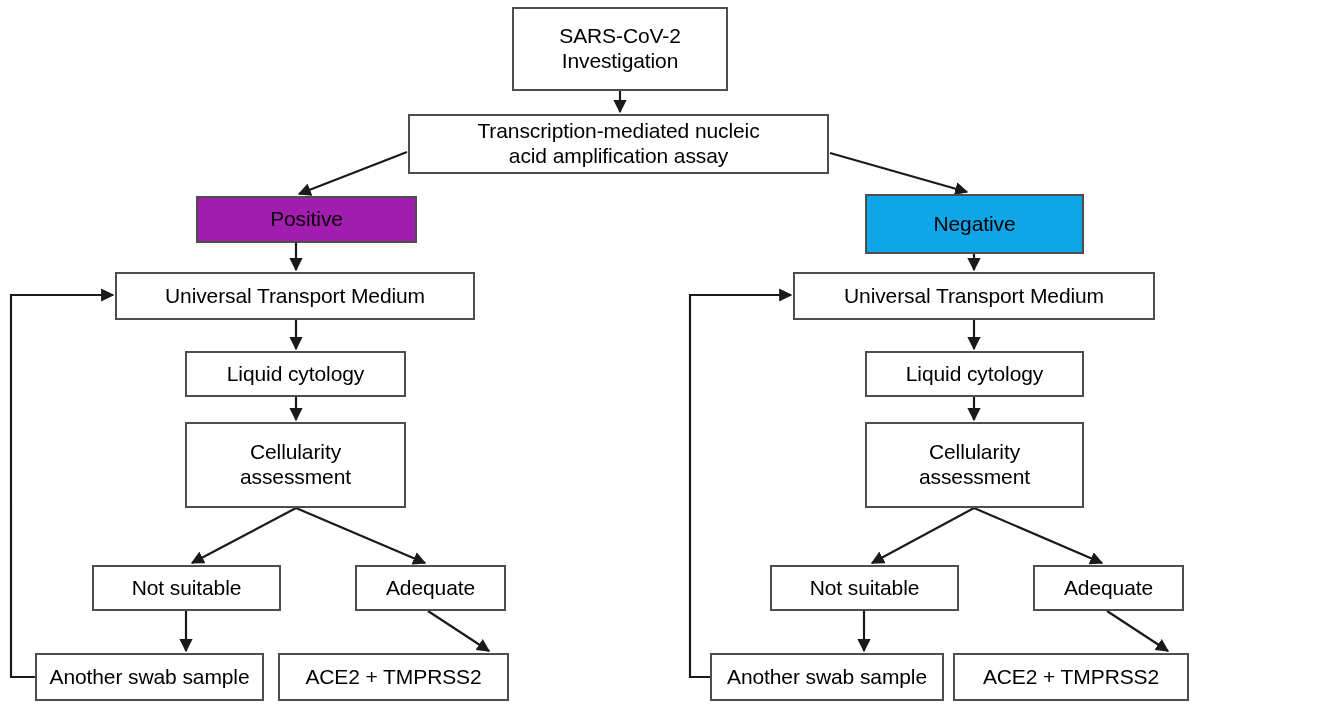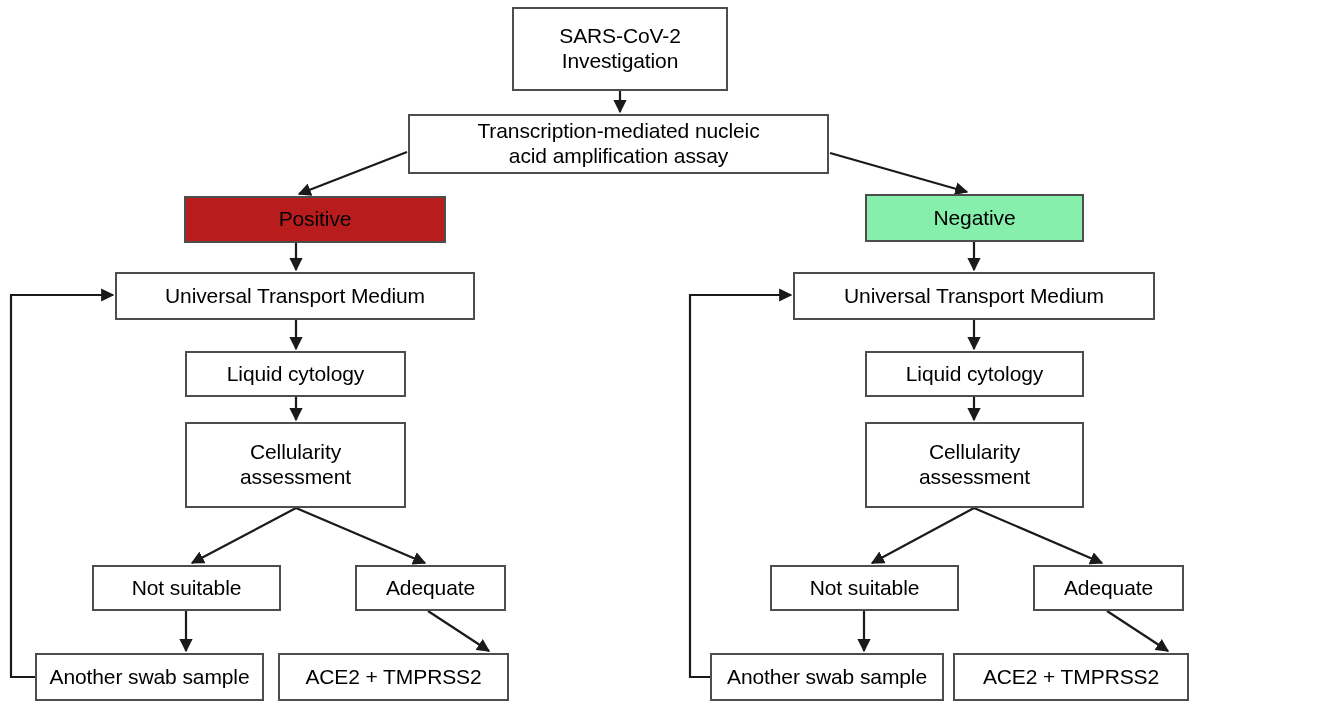--- a/index.html
+++ b/index.html
@@ -83,31 +83,31 @@
       <path d="M 710 677 L 690 677 L 690 295 L 791 295"></path>
     </g>
   </svg>
 
   <div class="node" style="left: 512px; top: 7px; width: 216px; height: 84px; border-color: rgb(77, 77, 77); background: rgb(255, 255, 255); color: rgb(0, 0, 0);">SARS-CoV-2
 Investigation</div>
 
   <div class="node" style="left: 408px; top: 114px; width: 421px; height: 60px; border-color: rgb(77, 77, 77); background: rgb(255, 255, 255); color: rgb(0, 0, 0);">Transcription-mediated nucleic
 acid amplification assay</div>
 
-  <div class="node" style="left: 184px; top: 196px; width: 262px; height: 47px; border-color: rgb(77, 77, 77); background: #b91c1c; color: rgb(0, 0, 0);">Positive</div>
+  <div class="node" style="left: 196px; top: 196px; width: 221px; height: 47px; border-color: rgb(77, 77, 77); background: #a21caf; color: rgb(0, 0, 0);">Positive</div>
   <div class="node" style="left: 115px; top: 272px; width: 360px; height: 48px; border-color: rgb(77, 77, 77); background: rgb(255, 255, 255); color: rgb(0, 0, 0);">Universal Transport Medium</div>
   <div class="node" style="left: 185px; top: 351px; width: 221px; height: 46px; border-color: rgb(77, 77, 77); background: rgb(255, 255, 255); color: rgb(0, 0, 0);">Liquid cytology</div>
   <div class="node" style="left: 185px; top: 422px; width: 221px; height: 86px; border-color: rgb(77, 77, 77); background: rgb(255, 255, 255); color: rgb(0, 0, 0);">Cellularity
 assessment</div>
   <div class="node" style="left: 92px; top: 565px; width: 189px; height: 46px; border-color: rgb(77, 77, 77); background: rgb(255, 255, 255); color: rgb(0, 0, 0);">Not suitable</div>
   <div class="node" style="left: 355px; top: 565px; width: 151px; height: 46px; border-color: rgb(77, 77, 77); background: rgb(255, 255, 255); color: rgb(0, 0, 0);">Adequate</div>
   <div class="node" style="left: 35px; top: 653px; width: 229px; height: 48px; border-color: rgb(77, 77, 77); background: rgb(255, 255, 255); color: rgb(0, 0, 0);">Another swab sample</div>
   <div class="node" style="left: 278px; top: 653px; width: 231px; height: 48px; border-color: rgb(77, 77, 77); background: rgb(255, 255, 255); color: rgb(0, 0, 0);">ACE2 + TMPRSS2</div>
 
-  <div class="node" style="left: 865px; top: 194px; width: 219px; height: 48px; border-color: rgb(77, 77, 77); background: #86efac; color: rgb(0, 0, 0);">Negative</div>
+  <div class="node" style="left: 865px; top: 194px; width: 219px; height: 60px; border-color: rgb(77, 77, 77); background: #0ea5e9; color: rgb(0, 0, 0);">Negative</div>
   <div class="node" style="left: 793px; top: 272px; width: 362px; height: 48px; border-color: rgb(77, 77, 77); background: rgb(255, 255, 255); color: rgb(0, 0, 0);">Universal Transport Medium</div>
   <div class="node" style="left: 865px; top: 351px; width: 219px; height: 46px; border-color: rgb(77, 77, 77); background: rgb(255, 255, 255); color: rgb(0, 0, 0);">Liquid cytology</div>
   <div class="node" style="left: 865px; top: 422px; width: 219px; height: 86px; border-color: rgb(77, 77, 77); background: rgb(255, 255, 255); color: rgb(0, 0, 0);">Cellularity
 assessment</div>
   <div class="node" style="left: 770px; top: 565px; width: 189px; height: 46px; border-color: rgb(77, 77, 77); background: rgb(255, 255, 255); color: rgb(0, 0, 0);">Not suitable</div>
   <div class="node" style="left: 1033px; top: 565px; width: 151px; height: 46px; border-color: rgb(77, 77, 77); background: rgb(255, 255, 255); color: rgb(0, 0, 0);">Adequate</div>
   <div class="node" style="left: 710px; top: 653px; width: 234px; height: 48px; border-color: rgb(77, 77, 77); background: rgb(255, 255, 255); color: rgb(0, 0, 0);">Another swab sample</div>
   <div class="node" style="left: 953px; top: 653px; width: 236px; height: 48px; border-color: rgb(77, 77, 77); background: rgb(255, 255, 255); color: rgb(0, 0, 0);">ACE2 + TMPRSS2</div>
 
 </div>

